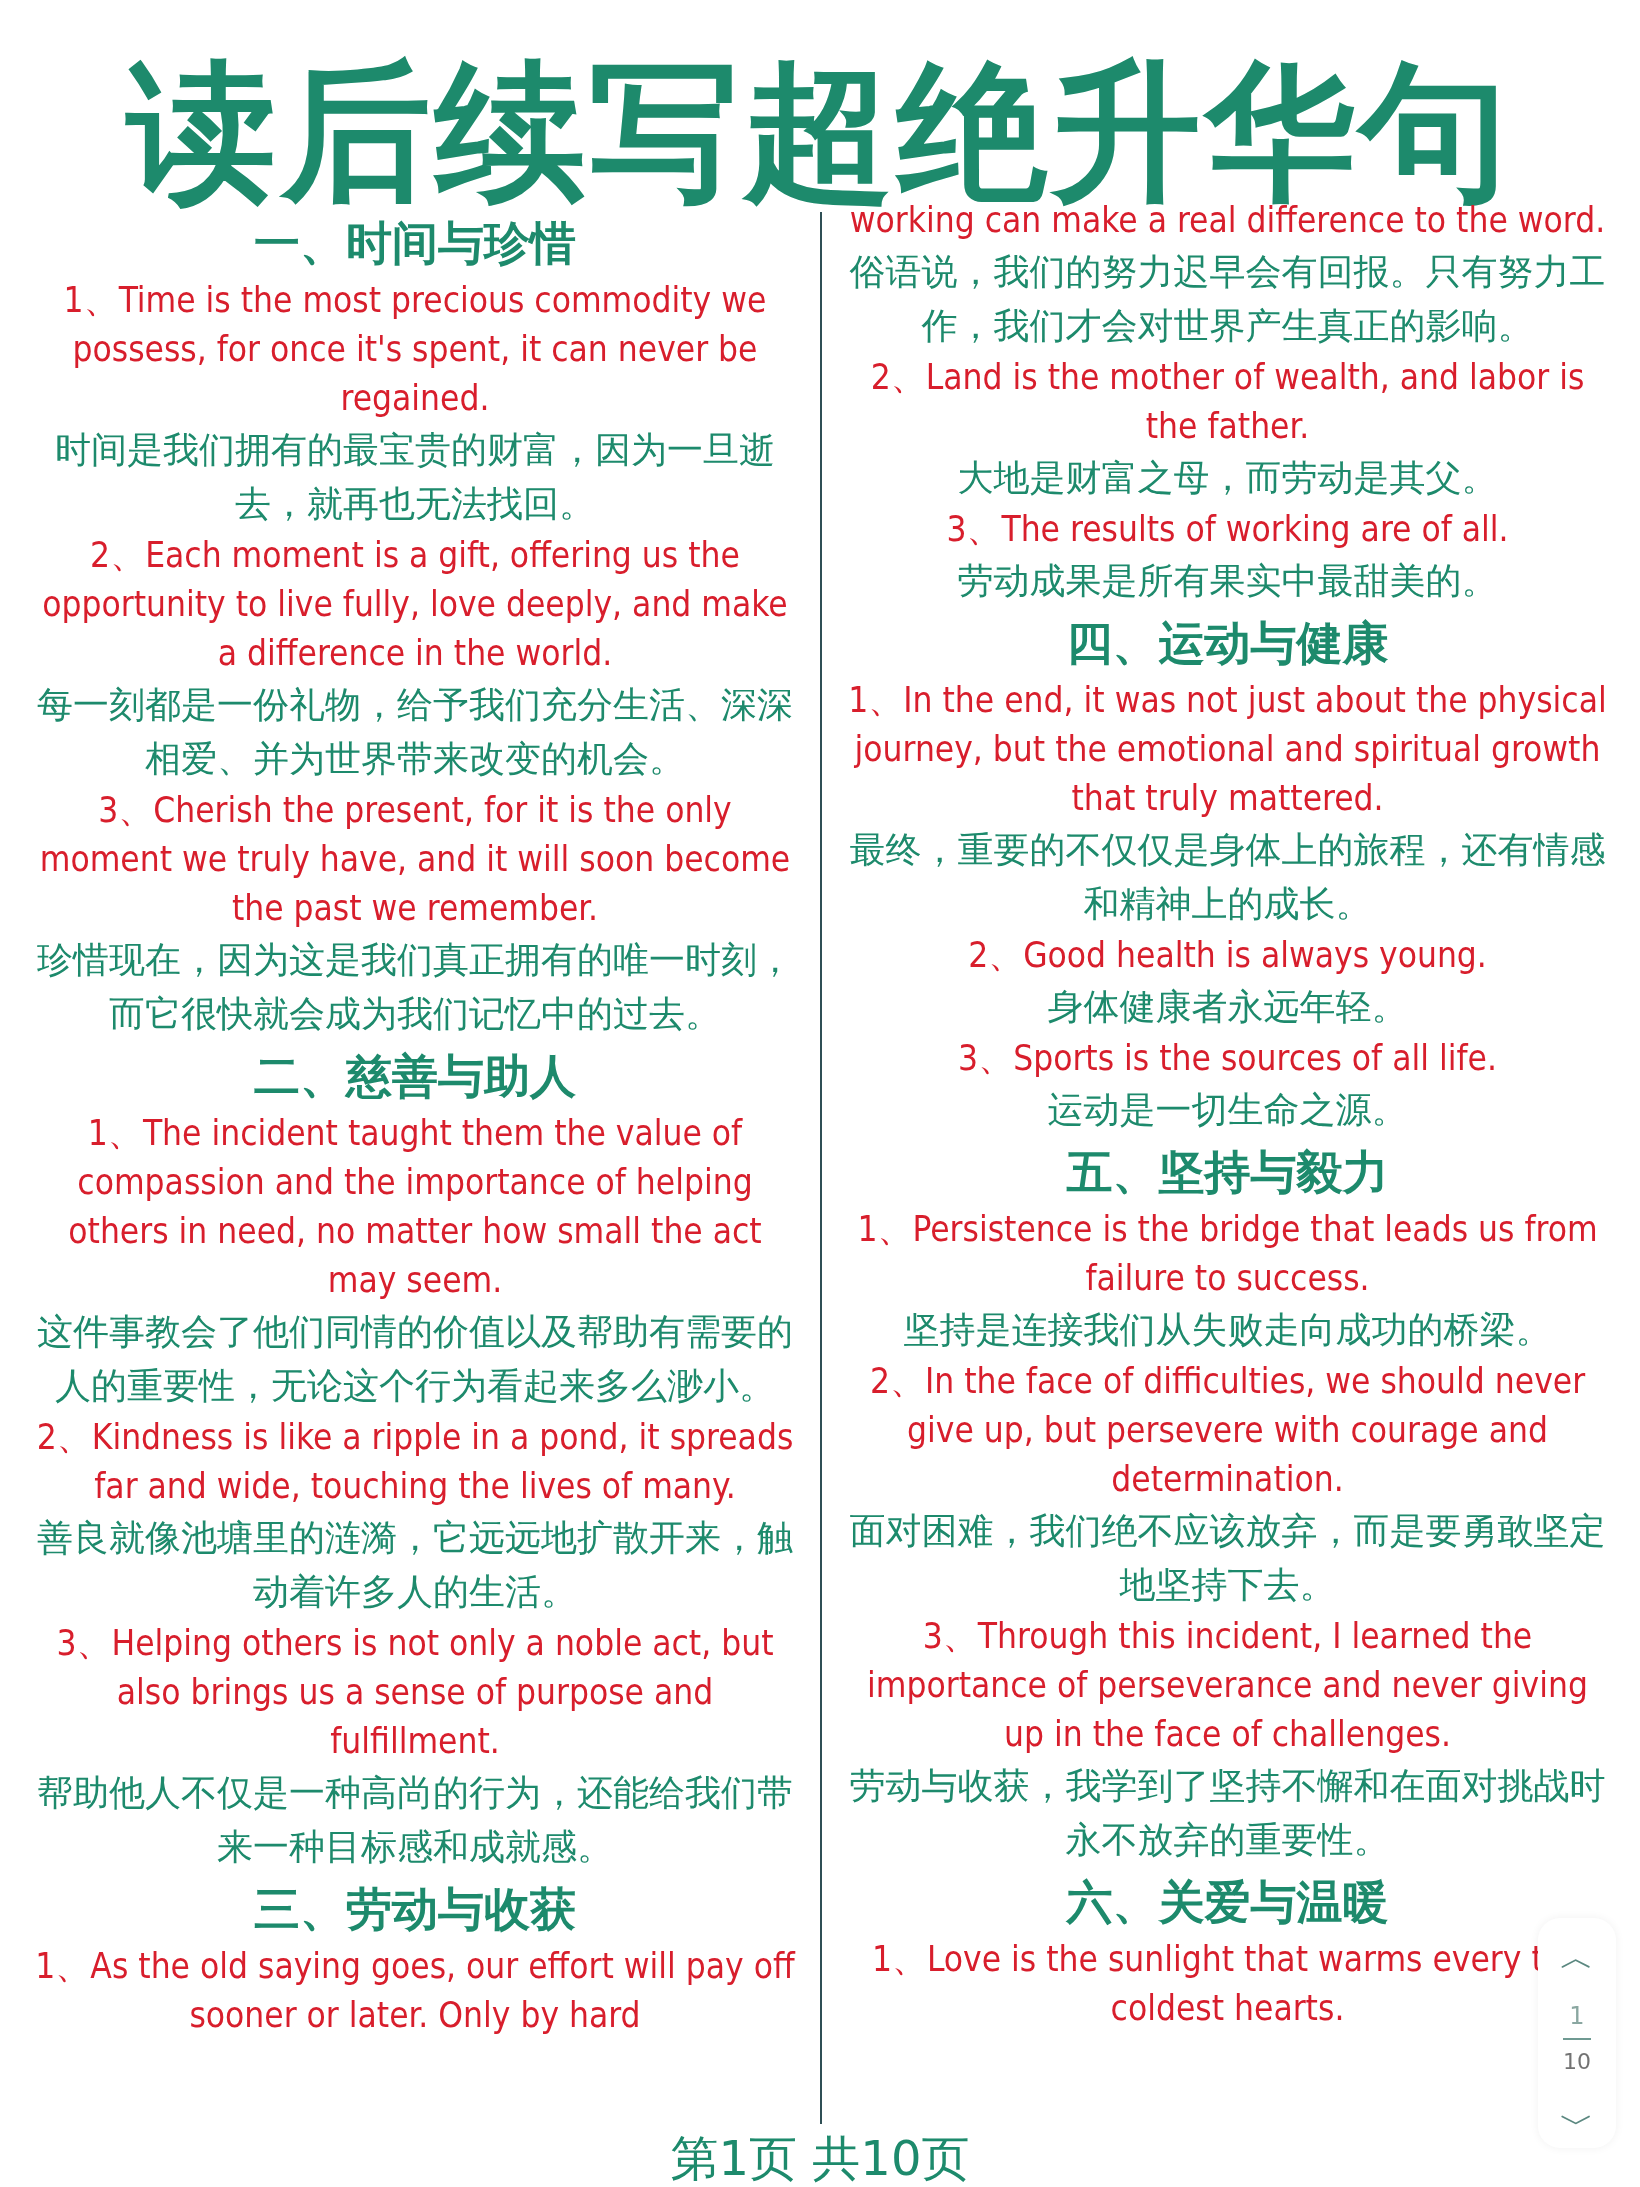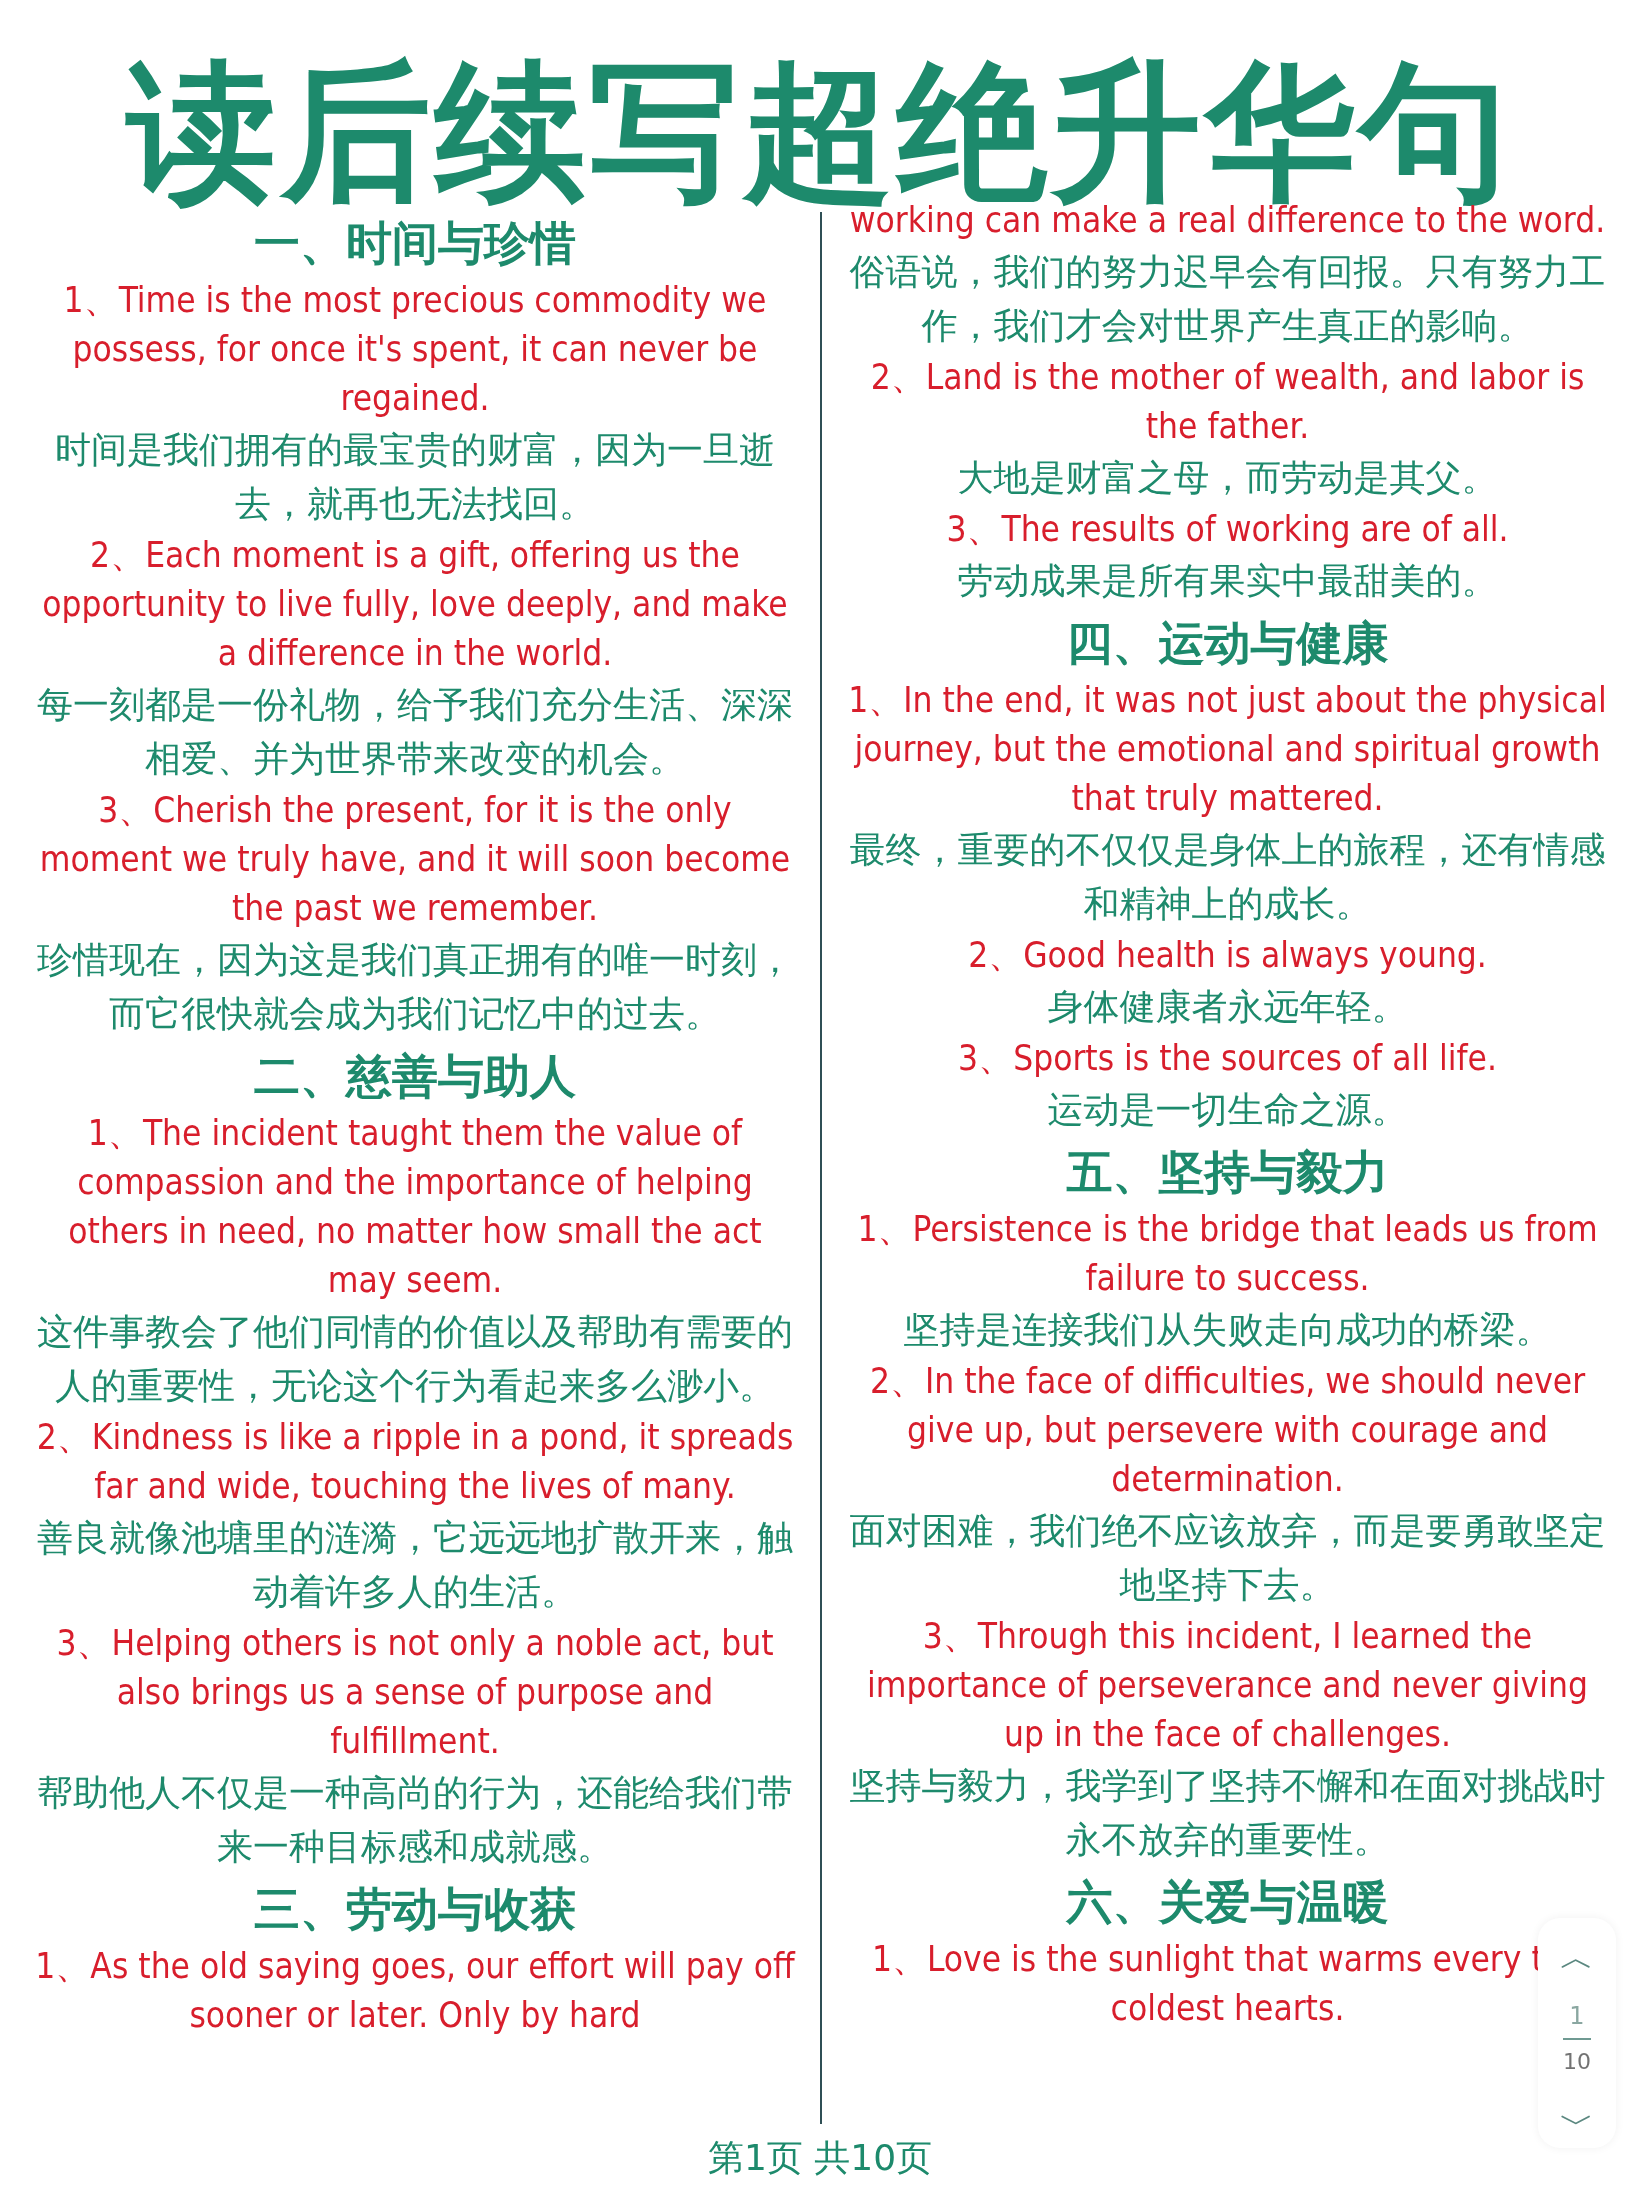--- a/index.html
+++ b/index.html
@@ -14,21 +14,21 @@
   .col { position:absolute; text-align:center; }
   .col.left { left:30px; width:770px; top:196px;margin-top:12px; }
   .col.right { left:845px; width:765px; top:196px; }
   .divider { position:absolute; left:820px; top:212px; width:2px; height:1912px; background:#2f4f55; }
   .sec-h { font-size:46px; font-weight:bold; color:#1d8a6c; line-height:62px; margin:4px 0 2px; }
   .en { font-family:"DejaVu Sans Condensed","DejaVu Sans", sans-serif; font-size:35px; color:#d81e2c; line-height:49px; }
   .en .u { text-decoration-thickness:2px; text-underline-offset:5px; }
   .zh { font-size:36px; color:#1d8a6c; line-height:54px; }
   .footer {
     position:absolute; left:0; width:1640px; top:2136px; text-align:center;
-    font-size:36px; color:#1d8a6c; line-height:44px;
+    font-size:48px; color:#1d8a6c; line-height:44px;
   }
   .pager {
     position:absolute; left:1538px; top:1918px; width:78px; height:230px;
     background:#ffffff; border-radius:22px; box-shadow:0 0 10px rgba(0,0,0,0.06);
     text-align:center; color:#6f9a92;
   }
   .pager .chev { font-size:34px; line-height:34px; color:#5b8880; cursor:pointer; }
   .pager .up { margin-top:22px; }
   .pager .cur { font-size:24px; margin-top:28px; line-height:28px; color:#8aa7a1; }
   .pager .bar { width:28px; height:2px; background:#6f9a92; margin:8px auto; }
@@ -78,21 +78,21 @@
   <div class="zh">身体健康者永远年轻。</div>
   <div class="en"><span>3、</span><span class="u">Sports is the sources of all life</span><span>.</span></div>
   <div class="zh">运动是一切生命之源。</div>
 
   <div class="sec-h">五、坚持与毅力</div>
   <div class="en"><span>1、</span><span class="u">Persistence is the bridge that leads us from failure to success</span><span>.</span></div>
   <div class="zh">坚持是连接我们从失败走向成功的桥梁。</div>
   <div class="en"><span>2、</span><span class="u">In the face of difficulties, we should never give up, but persevere with courage and determination</span><span>.</span></div>
   <div class="zh">面对困难，我们绝不应该放弃，而是要勇敢坚定地坚持下去。</div>
   <div class="en"><span>3、</span><span class="u">Through this incident, I learned the importance of perseverance and never giving up in the face of challenges</span><span>.</span></div>
-  <div class="zh">坚持与毅力，我学到了坚持不懈和在面对挑战时永不放弃的重要性。</div>
+  <div class="zh">劳动与收获，我学到了坚持不懈和在面对挑战时永不放弃的重要性。</div>
 
   <div class="sec-h">六、关爱与温暖</div>
   <div class="en"><span>1、</span><span class="u">Love is the sunlight that warms every the coldest hearts</span><span>.</span></div>
 </div>
 
 <div class="footer">第1页 共10页</div>
 
 <div class="pager">
   <div class="chev up">︿</div>
   <div class="cur">1</div>

